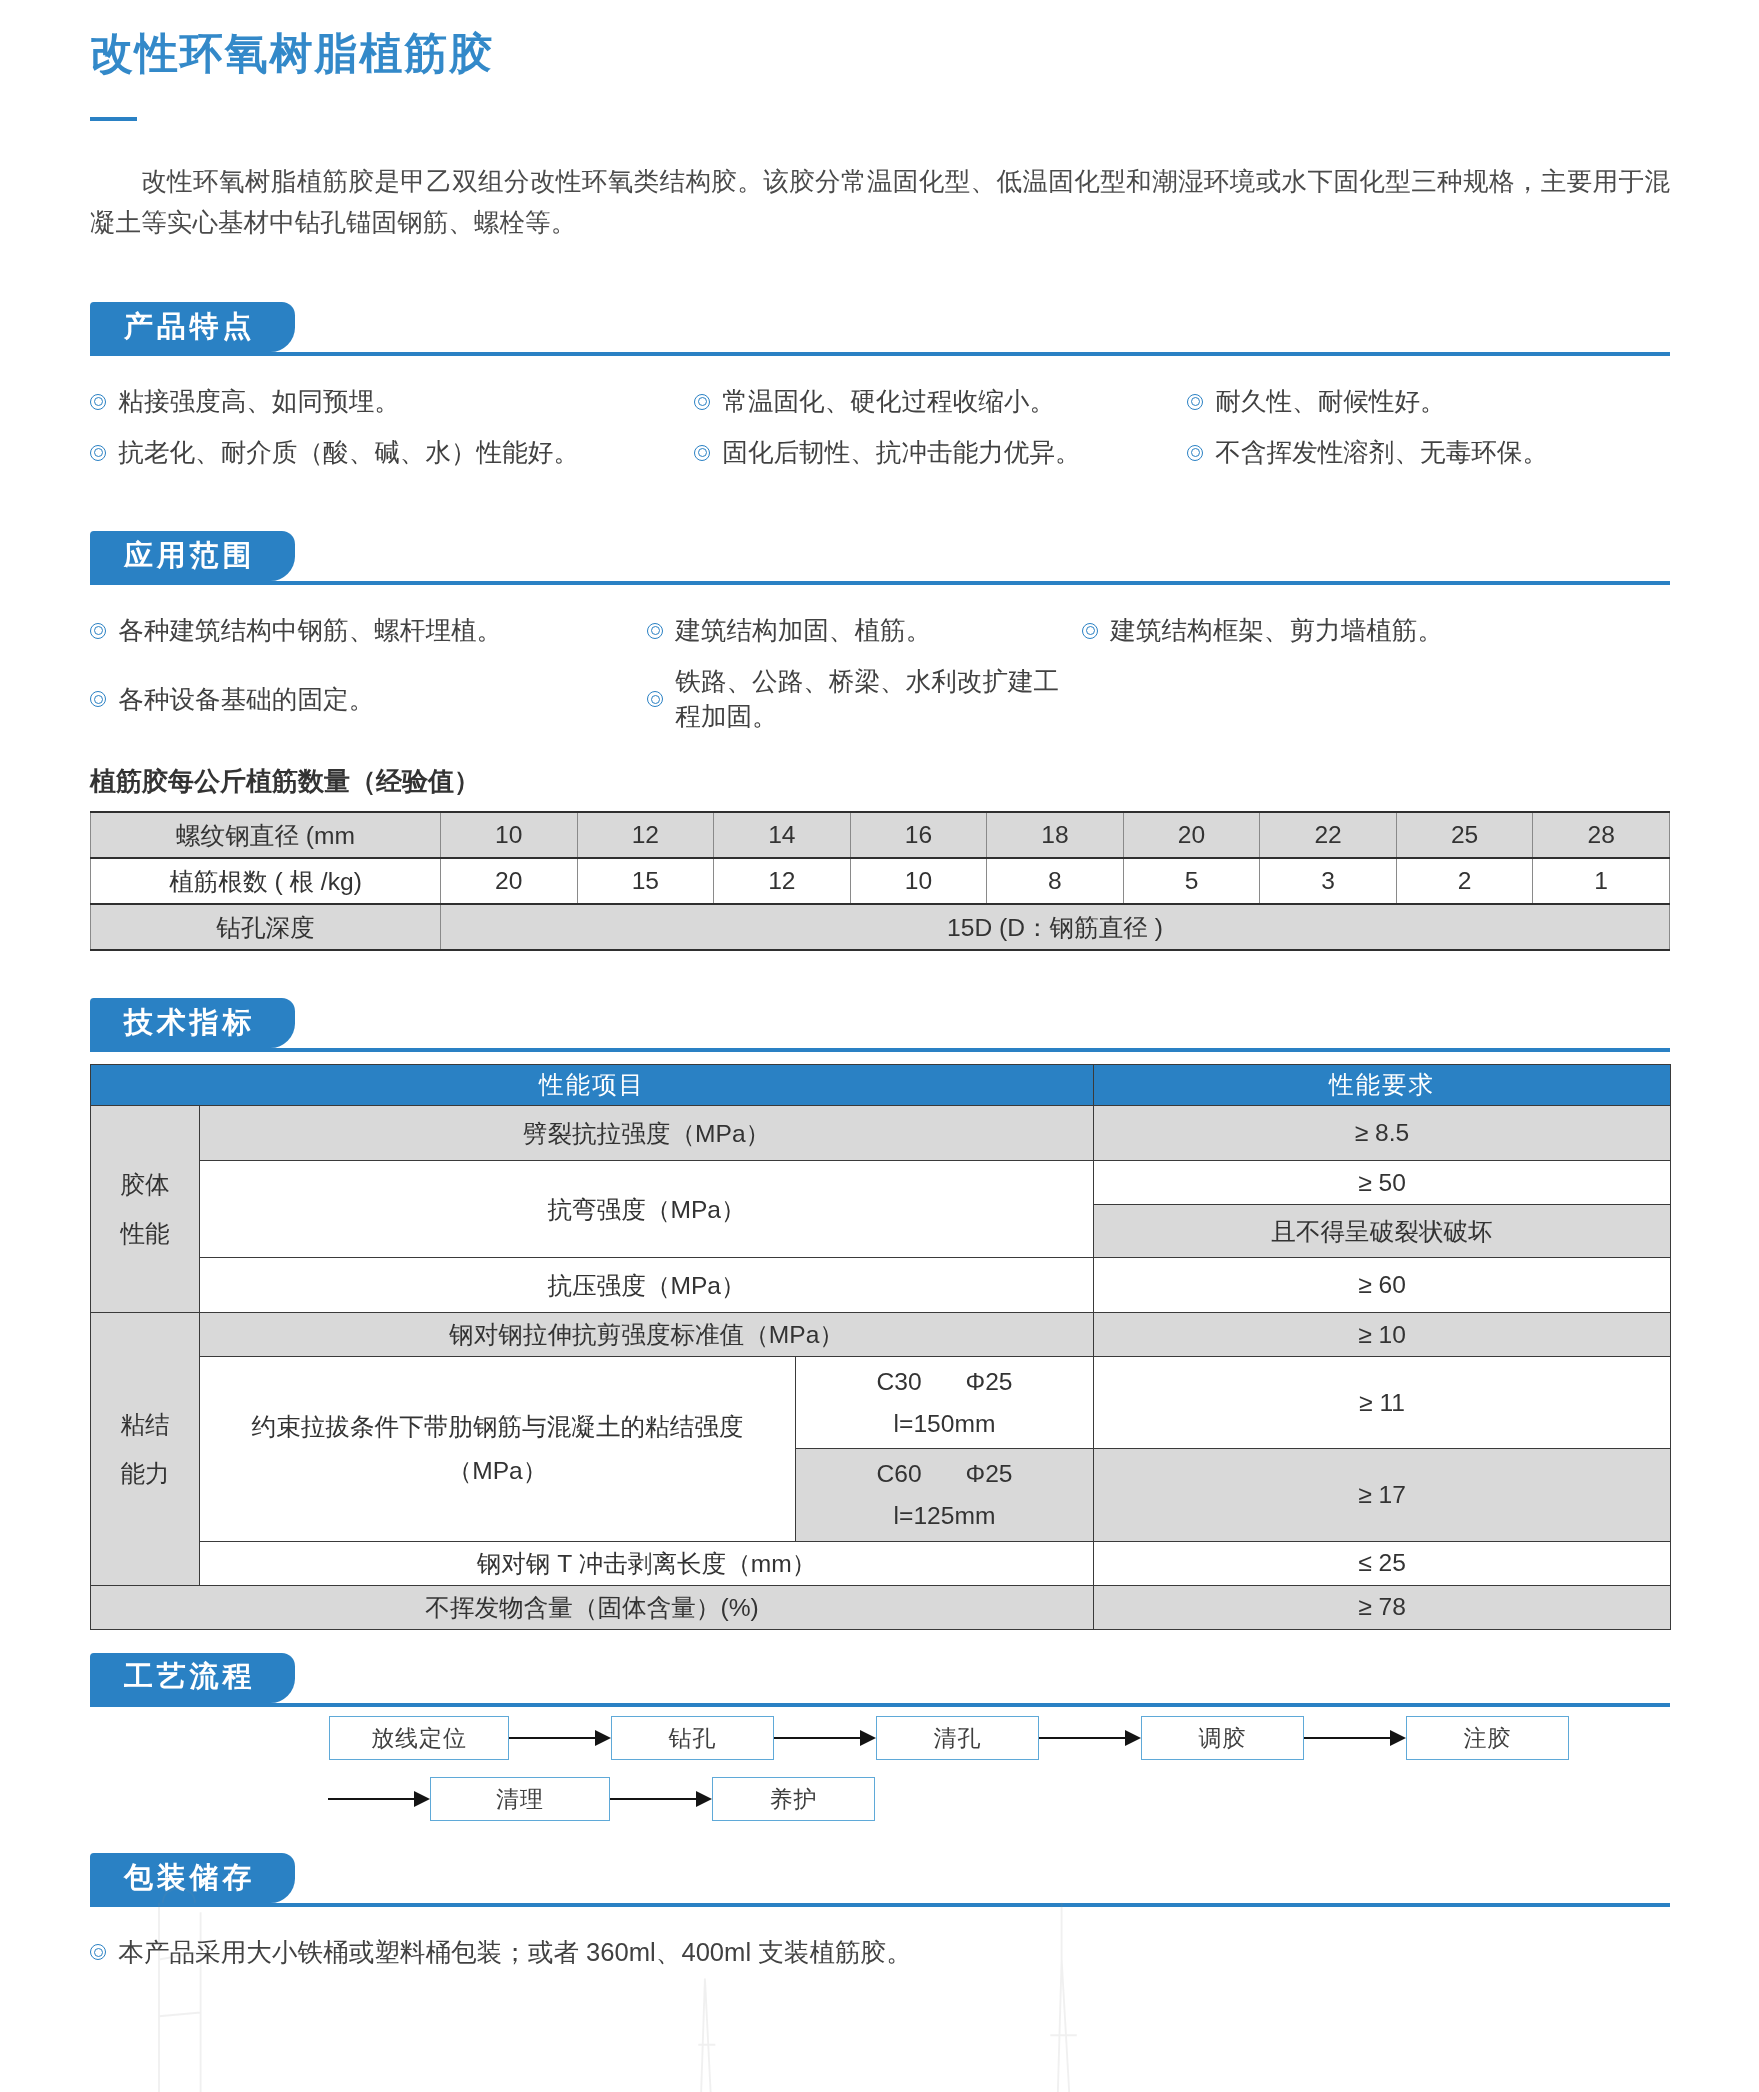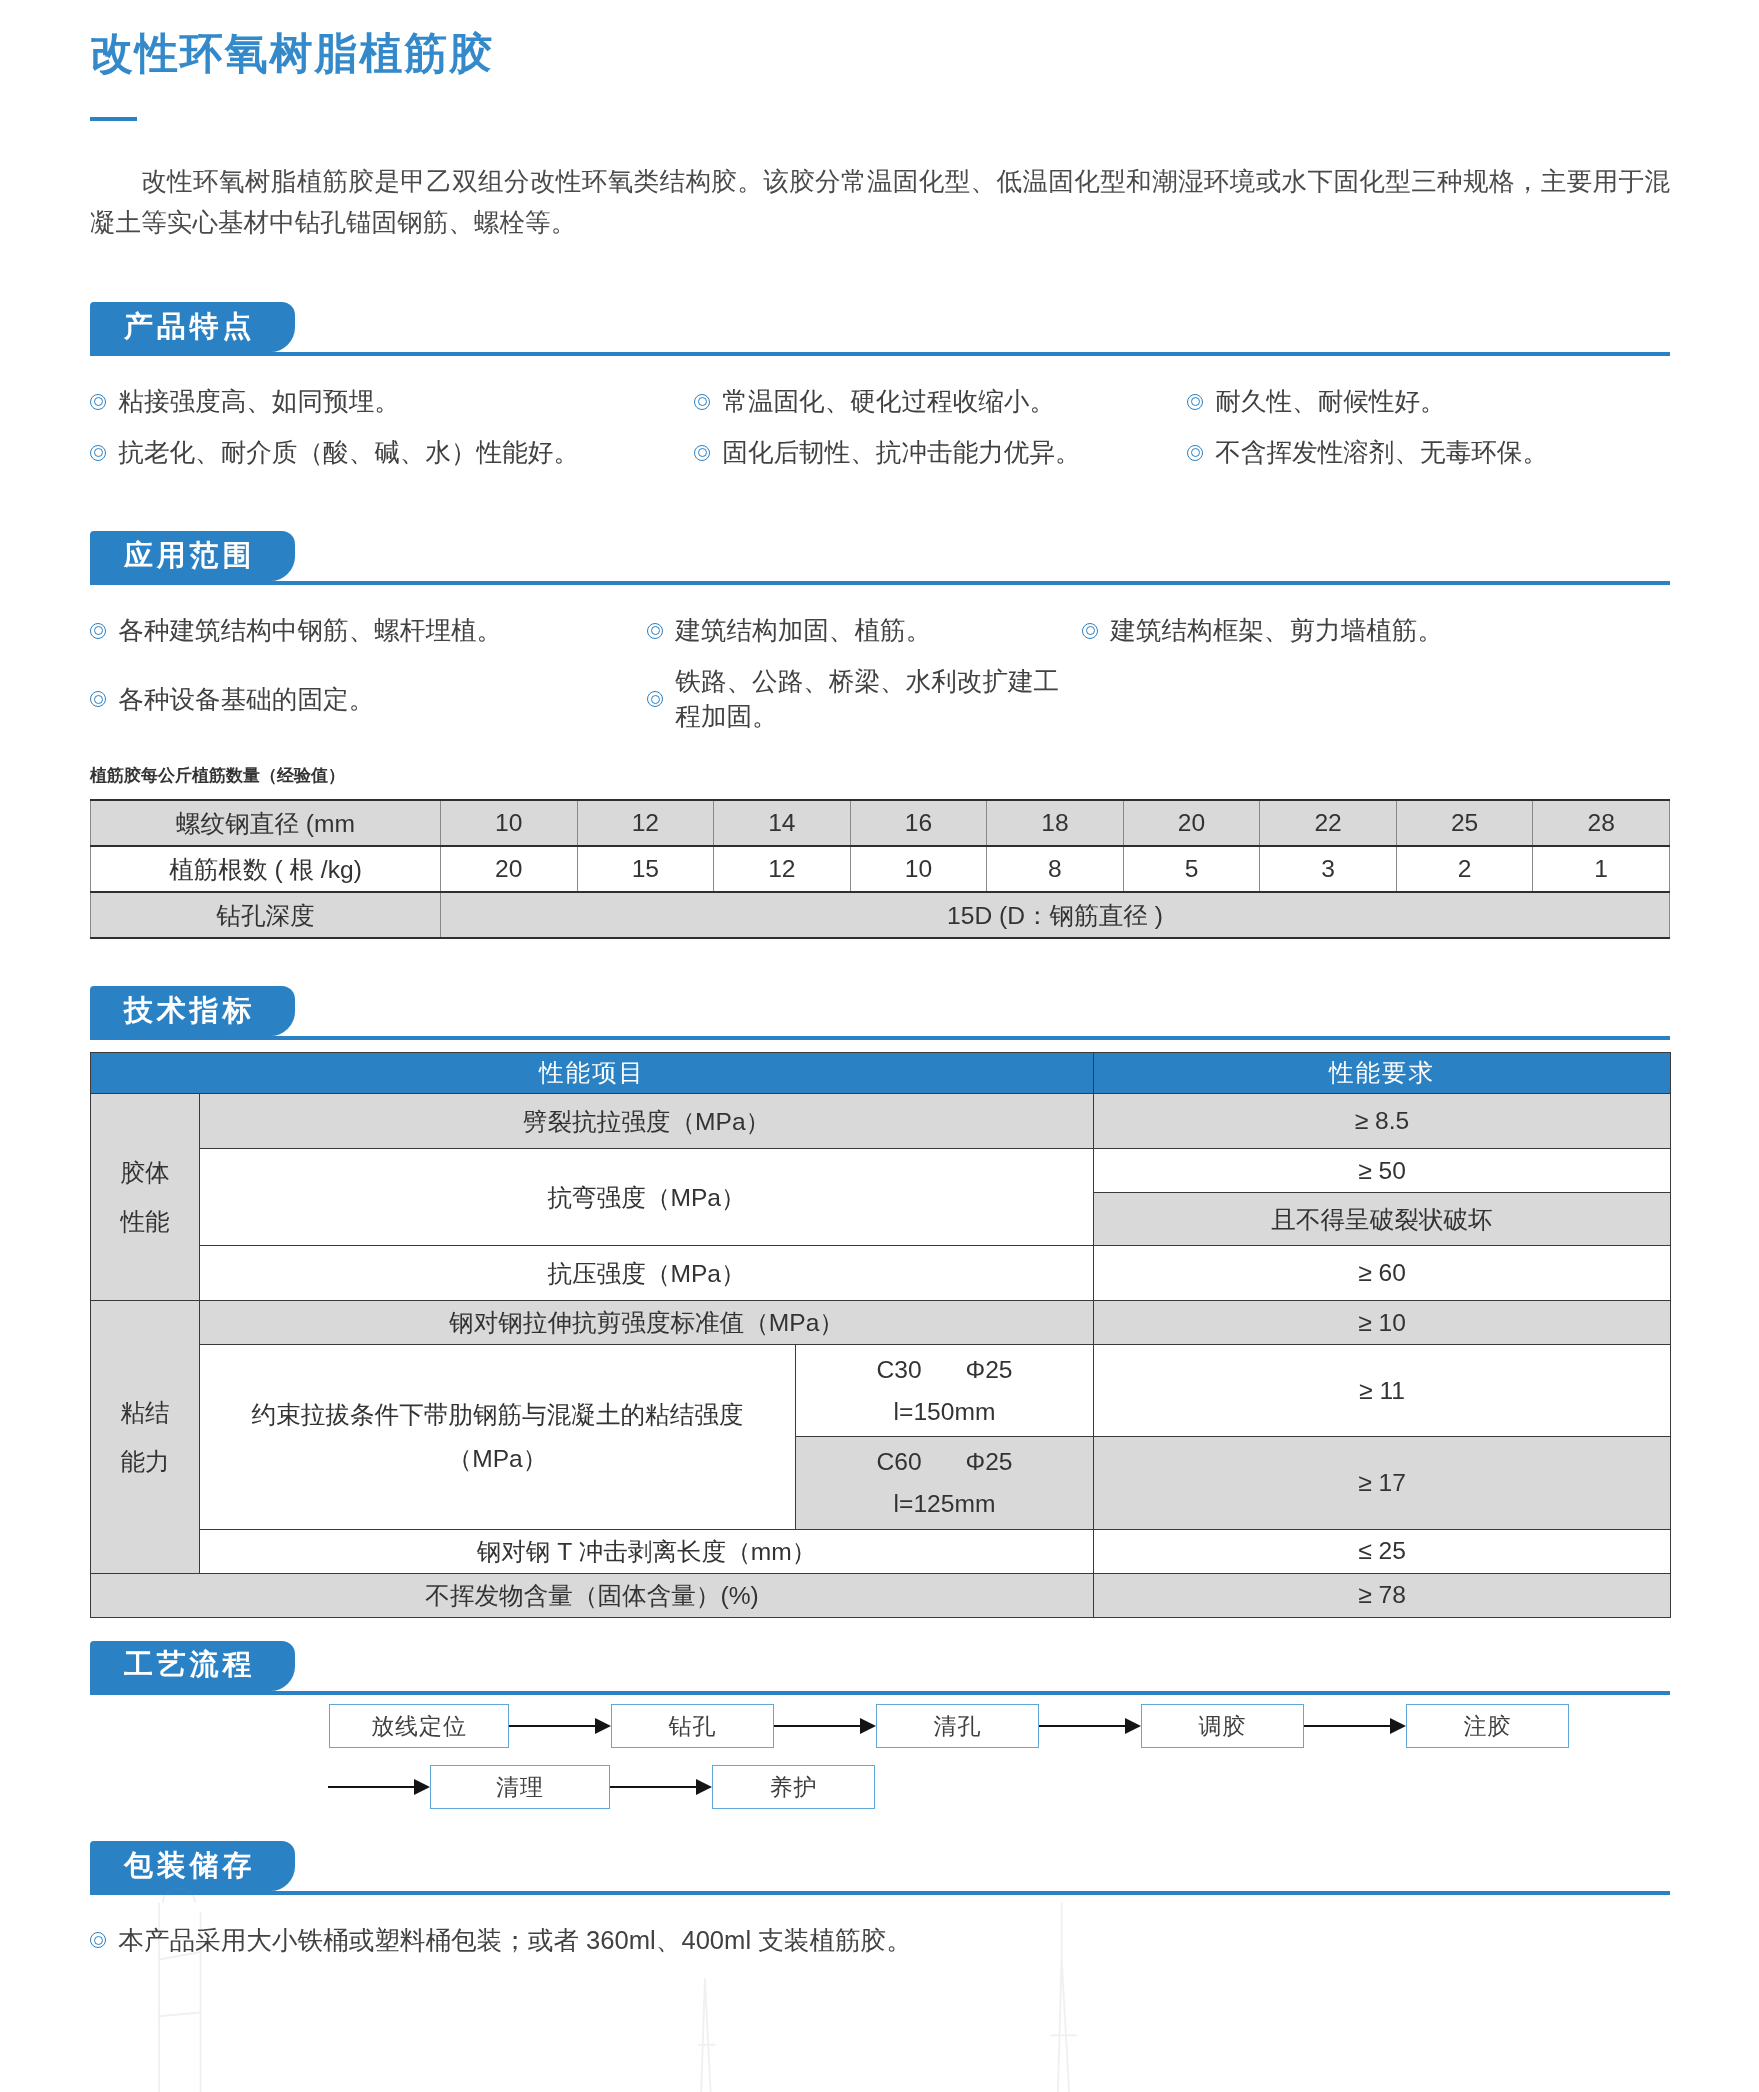--- a/index.html
+++ b/index.html
@@ -36,21 +36,21 @@
   .bullet { display:flex; align-items:center; }
   .dbl-circle {
     flex:0 0 auto; width:16px; height:16px; border:1.7px solid #2a81c4; border-radius:50%;
     position:relative; margin-right:12.3px;
   }
   .dbl-circle::after {
     content:""; position:absolute; inset:2.5px; border:1.7px solid #2a81c4; border-radius:50%;
   }
 
   
-  .caption { margin-top:30px; font-size:17px; font-weight:bold; color:#333; }
+  .caption { margin-top:30px; font-size:26px; font-weight:bold; color:#333; }
   table.t1 { margin-top:12.3px; width:1580px; border-collapse:collapse; font-size:24.6px; color:#333; }
   table.t1 td { border:0.9px solid #8a8a8a; border-top:2.8px solid #2f2f2f; border-bottom:2.8px solid #2f2f2f;
                 height:46px; text-align:center; vertical-align:middle; }
   table.t1 td.lbl { width:350px; }
   table.t1 tr.gray td { background:#d9d9d9; }
 
   
   .gb-note { margin-top:34px; text-align:center; font-size:24.6px; color:#3d3d3d; }
   table.t2 { margin-top:11.4px; width:1580px; border-collapse:collapse; font-size:24.6px; color:#333; table-layout:fixed; }
   table.t2 td, table.t2 th { border:1.9px solid #3a3a3a; text-align:center; vertical-align:middle; padding:3.8px 5.7px; }

